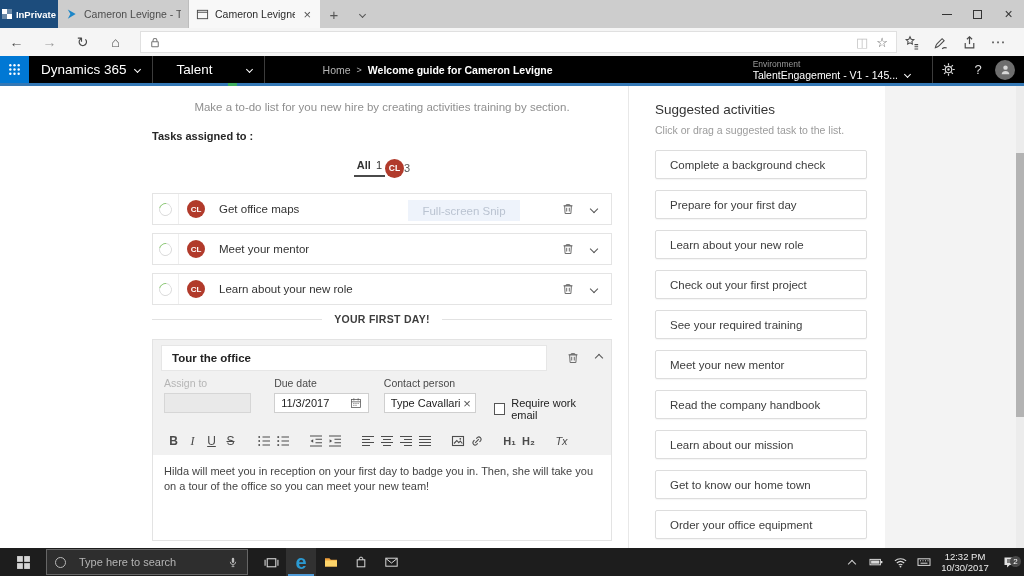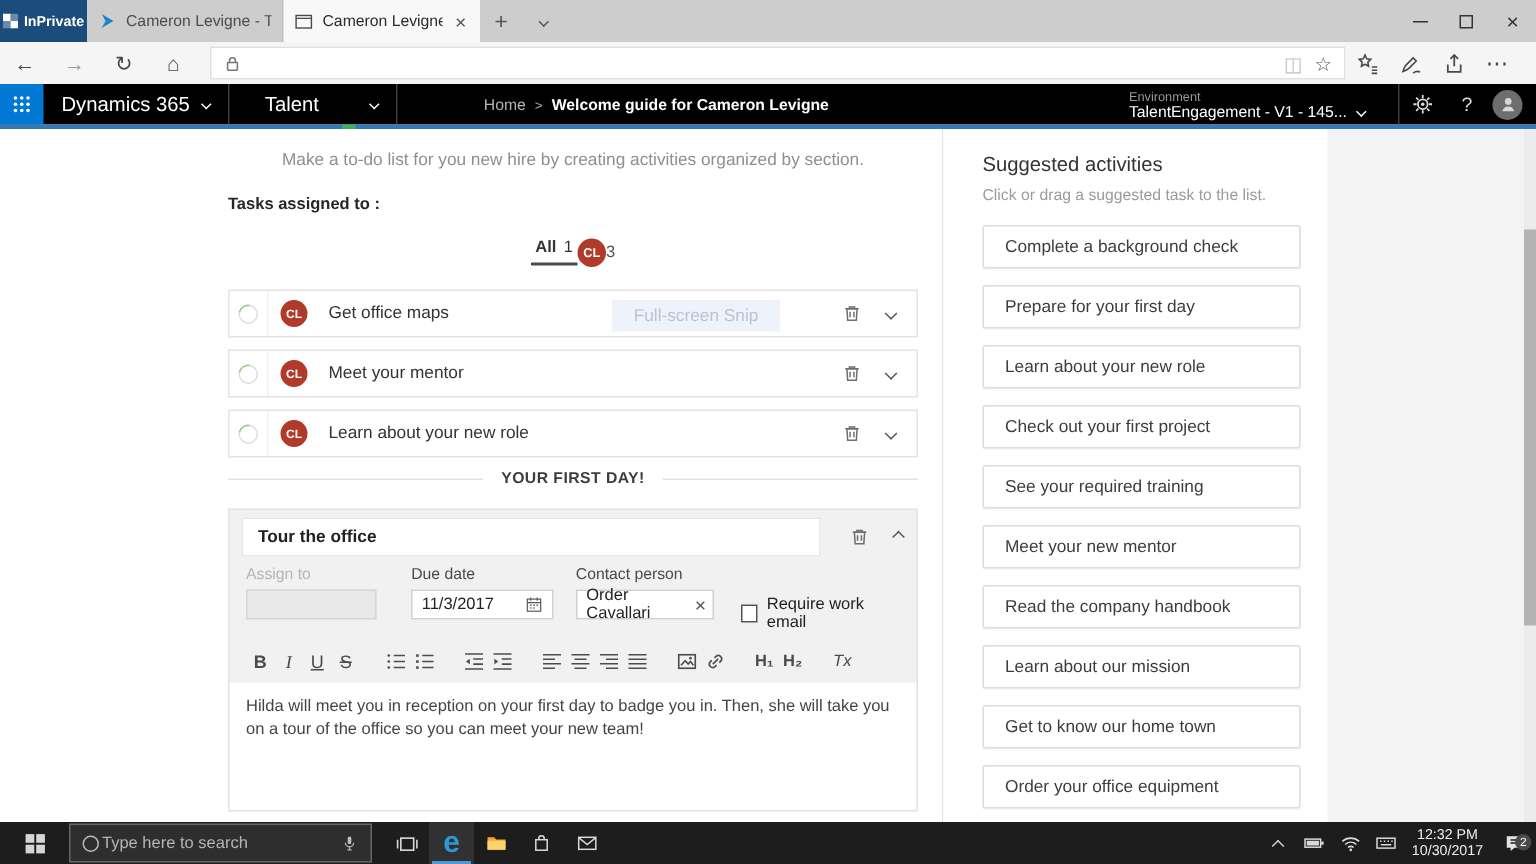--- a/index.html
+++ b/index.html
@@ -132,21 +132,21 @@
   .sb-sub { margin:7px 0 0 26px; font-size:10.5px; color:#9b9b9b; }
   .sb-list { margin:14px 0 0 26px; width:212px; }
   .scard { height:29px; border:1px solid #ddd; border-radius:2px; background:#fff; margin-bottom:11px; display:flex; align-items:center; padding-left:14px; font-size:11.5px; color:#3d3d3d; box-shadow:0 1px 1px rgba(0,0,0,0.04); }
   .graypane { position:absolute; left:885px; top:0; width:131px; height:462px; background:#f3f3f3; }
   .scrolltrack { position:absolute; left:1016px; top:0; width:8px; height:462px; background:#ececec; }
   .scrollthumb { position:absolute; left:0; top:67px; width:8px; height:264px; background:#b3b3b3; }
 
   
   .taskbar { position:absolute; left:0; bottom:0; width:1024px; height:28px; background:var(--taskbar_dark); display:flex; align-items:stretch; }
   .startbtn { width:46px; display:flex; align-items:center; justify-content:center; }
-  .searchbox { width:202px; margin:1px 0; background:#2e2e2e; border:1px solid #666; display:flex; align-items:center; padding:0 8px; gap:2px; }
+  .searchbox { width:202px; margin:1px 0; background:#2e2e2e; border:1px solid #666; display:flex; align-items:center; padding:0 8px; gap:13px; }
   .search-ring { width:11px; height:11px; border:1.5px solid #b9b9b9; border-radius:50%; flex:0 0 11px; }
   .search-ph { flex:1; font-size:11px; color:#b5b5b5; white-space:nowrap; overflow:hidden; }
   .tb-app { width:30px; display:flex; align-items:center; justify-content:center; position:relative; }
   .tb-app.first { margin-left:8px; }
   .tb-app.edge { background:#313131; }
   .edge-e { color:var(--edge_blue); font-size:20px; font-weight:bold; line-height:20px; }
   .edge-underline { position:absolute; left:2px; right:2px; bottom:0; height:2px; background:#4f9bd8; }
   .tray { margin-left:auto; display:flex; align-items:center; }
   .tray-ic { width:24px; display:flex; align-items:center; justify-content:center; }
   .tray-chev { border-color:#cfcfcf; transform:rotate(-135deg); margin-top:3px; }
@@ -290,21 +290,21 @@
       </span>
     </div>
   </div>
   <div class="progress">
       <span class="gseg"></span>
     </div>
 
   <div class="content">
 
     <div class="main">
-      <div class="intro">Make a to-do list for you new hire by creating activities organized by section.</div>
+      <div class="intro">Make a to-do list for you new hire by creating activities training by section.</div>
       <div class="assigned">Tasks assigned to :</div>
       <div class="filter">
         <span class="filter-all"><b>All</b><span>1</span></span>
         <span class="avatar md">CL</span>
         <span class="fcount">3</span>
       </div>
 
       <div class="tasks">
         <div class="ghost">Full-screen Snip</div>
 
@@ -402,21 +402,21 @@
               <svg width="12" height="12" viewBox="0 0 14 14" fill="none" stroke="#555" stroke-width="0.9">
                   <rect x="1.8" y="2.8" width="10.4" height="9.4"></rect>
                   <path d="M1.8 5.6h10.4M4.5 1.5v2.6M9.5 1.5v2.6"></path>
                   <path d="M3.8 7.5h1.4M6.3 7.5h1.4M8.8 7.5h1.4M3.8 9.7h1.4M6.3 9.7h1.4"></path>
                 </svg>
             </div>
           </div>
           <div class="fgroup g-contact">
             <div class="flab">Contact person</div>
             <div class="finput">
-              <span>Order Cavallari</span>
+              <span>Type Cavallari</span>
               <span class="clear-x">×</span>
             </div>
           </div>
           <div class="g-check">
             <span class="cbox"></span>
             <span class="clab">Require work email</span>
           </div>
         </div>
         <div class="tbrow">
   <span class="tb-btn g-bold">B</span>

